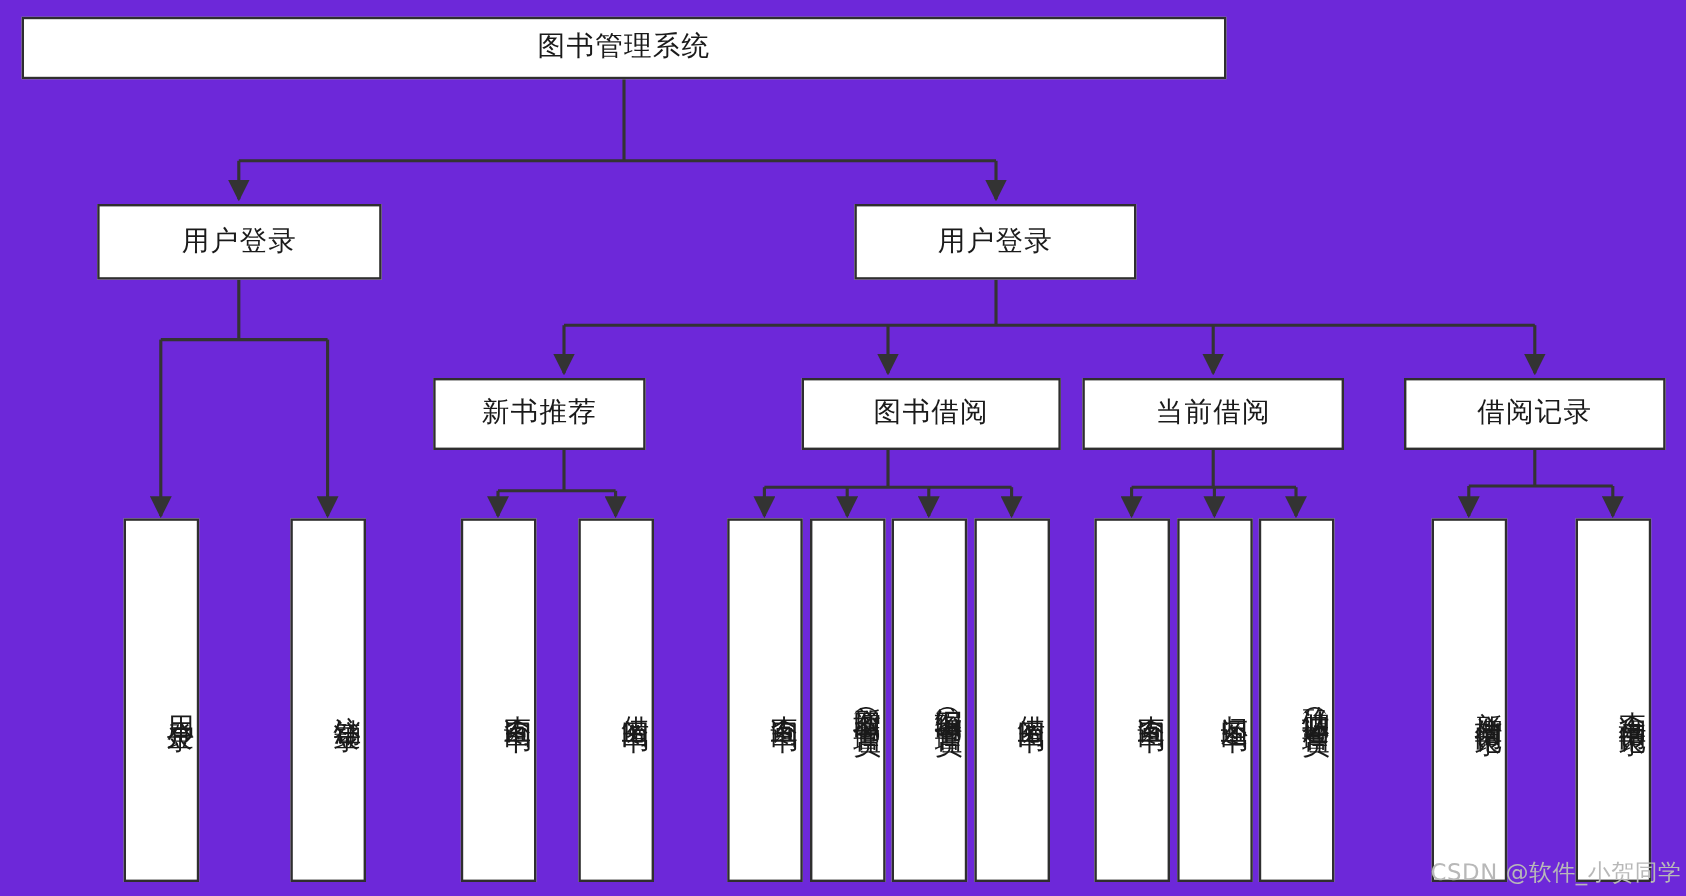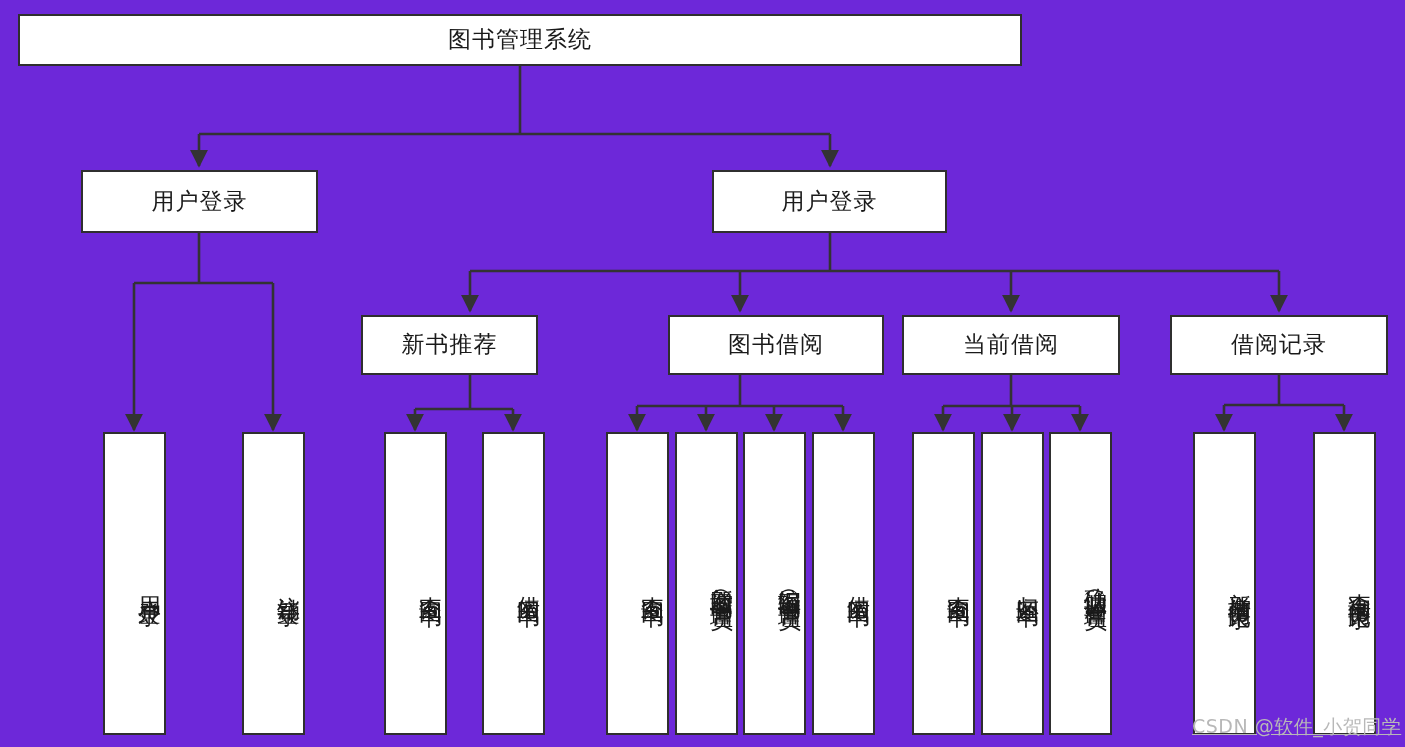--- a/index.html
+++ b/index.html
@@ -191,15 +191,15 @@
   </div>
 
   <div class="node vert" style="left:1193px; top:432px; width:63px; height:303px;">
     <span class="vlabel">新增借阅记录</span>
   </div>
 
   <div class="node vert" style="left:1313px; top:432px; width:63px; height:303px;">
     <span class="vlabel">查询借阅记录</span>
   </div>
 
-  <div class="watermark" style="left:1192px; top:714px;text-decoration:underline;">CSDN @软件_小贺同学</div>
+  <div class="watermark" style="left:1192px; top:714px;">CSDN @软件_小贺同学</div>
 
 </div>
 
 </body></html>

